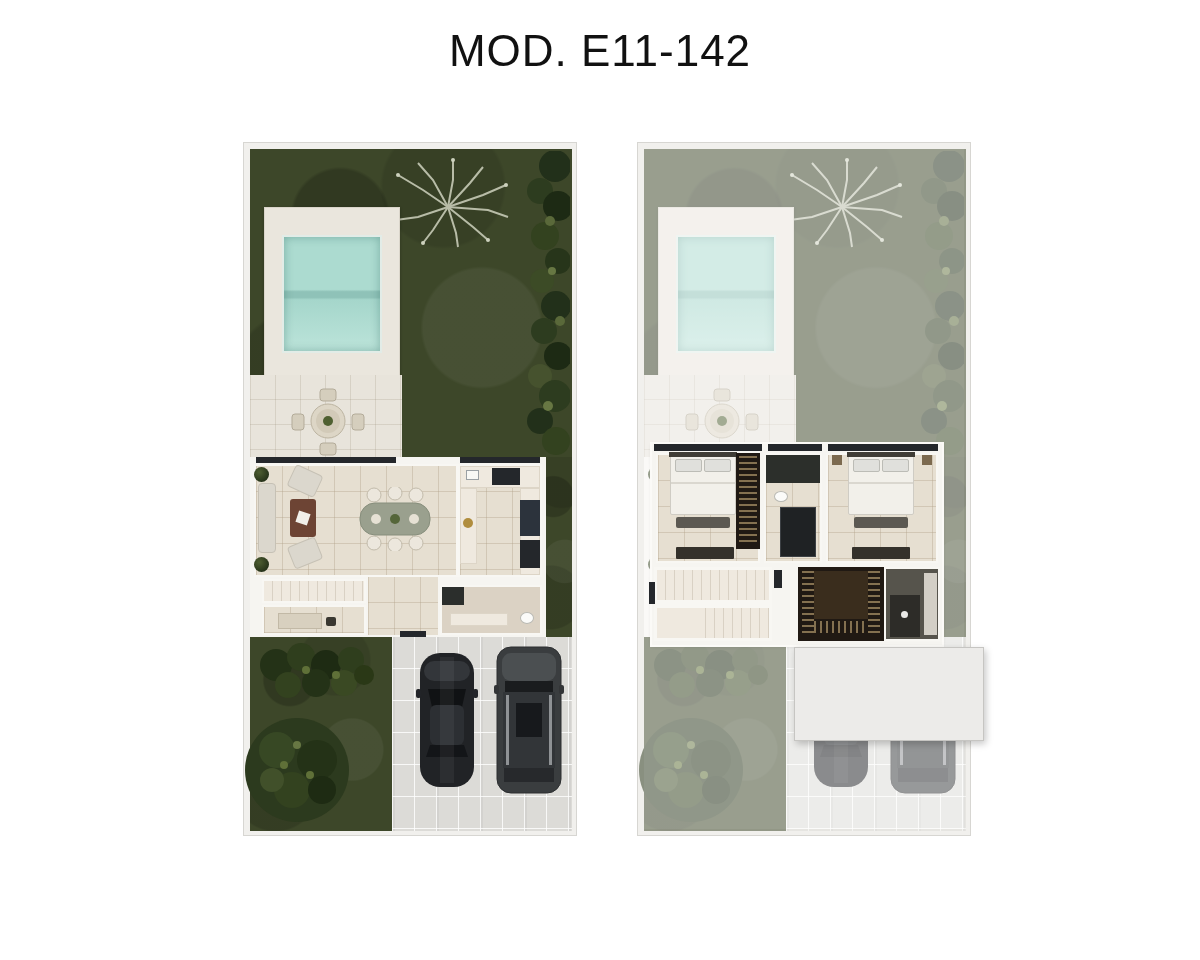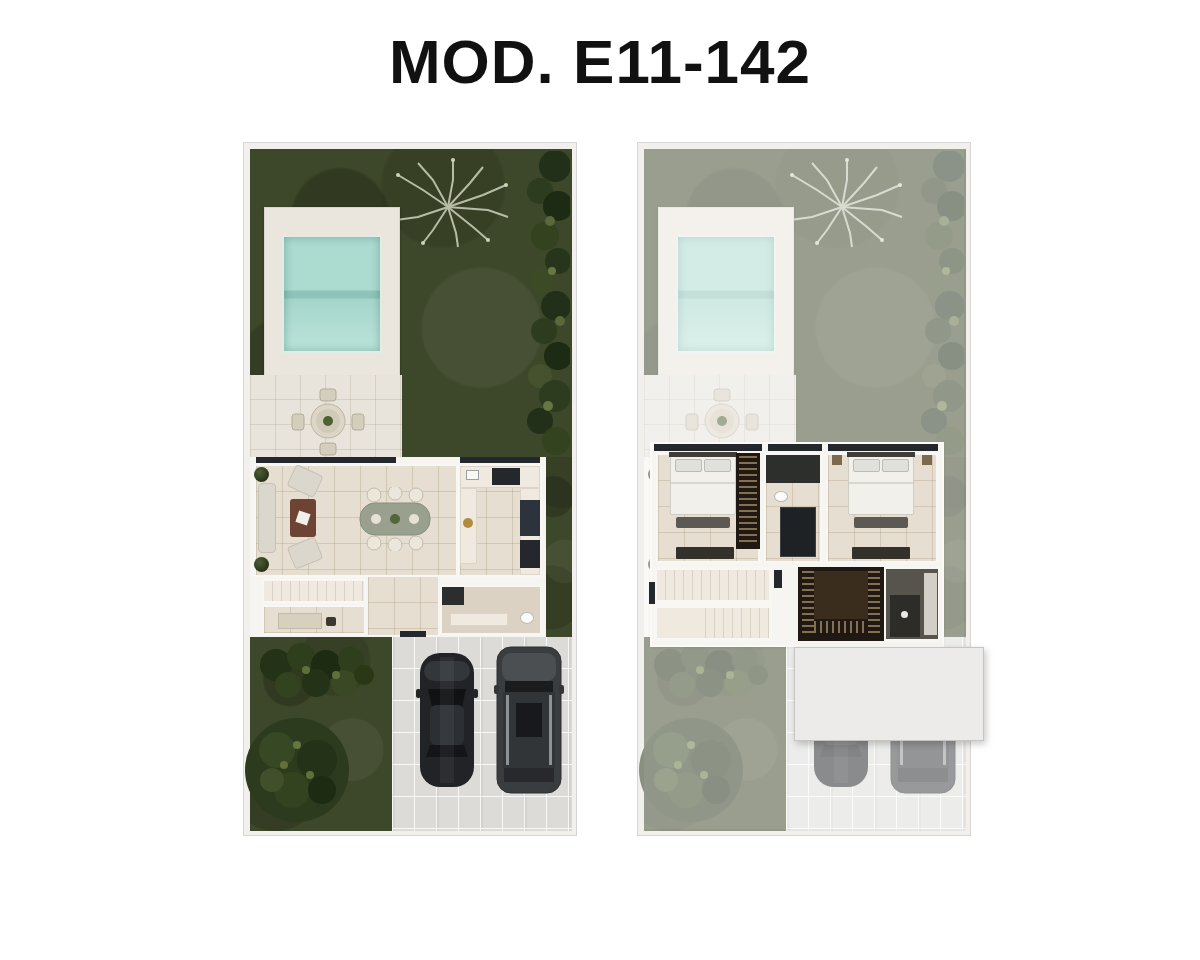--- a/index.html
+++ b/index.html
@@ -11,21 +11,21 @@
     --sofa:#dbd7cd; --dining-top:#99a08d; --chair:#eee9e0; --paver:#dcdbd7;
     --car-body:#232528; --suv-body:#3c3f41; --roof-slab:#ecebe9; --bed-sheet:#f2f0ea;
     --pillow:#e0e0dc; --bench:#5c5952; --dresser:#34312b; --closet-bg:#201913;
     --closet-rail:#c9a86a; --bath-dark:#56544c; --stair-tread:#d9d1c4; --stair-floor:#efe9df;
   }
   *{margin:0;padding:0;box-sizing:border-box}
   html,body{background:var(--page-bg)}
   .canvas{position:relative;width:1200px;height:960px;background:var(--page-bg);overflow:hidden;
           font-family:"Liberation Sans",sans-serif}
   .title{position:absolute;left:0;top:26px;width:100%;text-align:center;
-         font-size:62px;font-weight:700;letter-spacing:1px;color:var(--title-ink)}
+         font-size:44px;font-weight:400;letter-spacing:1px;color:var(--title-ink)}
   .plan{position:absolute;top:142px;width:334px;height:694px;background:#fff;
         border:1px solid var(--plan-edge);
         box-shadow:inset 0 0 0 6px var(--plan-frame)}
   .plan-left{left:243px}
   .plan-right{left:637px}
   .content{position:absolute;inset:6px}
   .context-holder{position:absolute;inset:0;opacity:.52}
   .abs{position:absolute}
   .grass{background-color:var(--grass);
     background-image:

